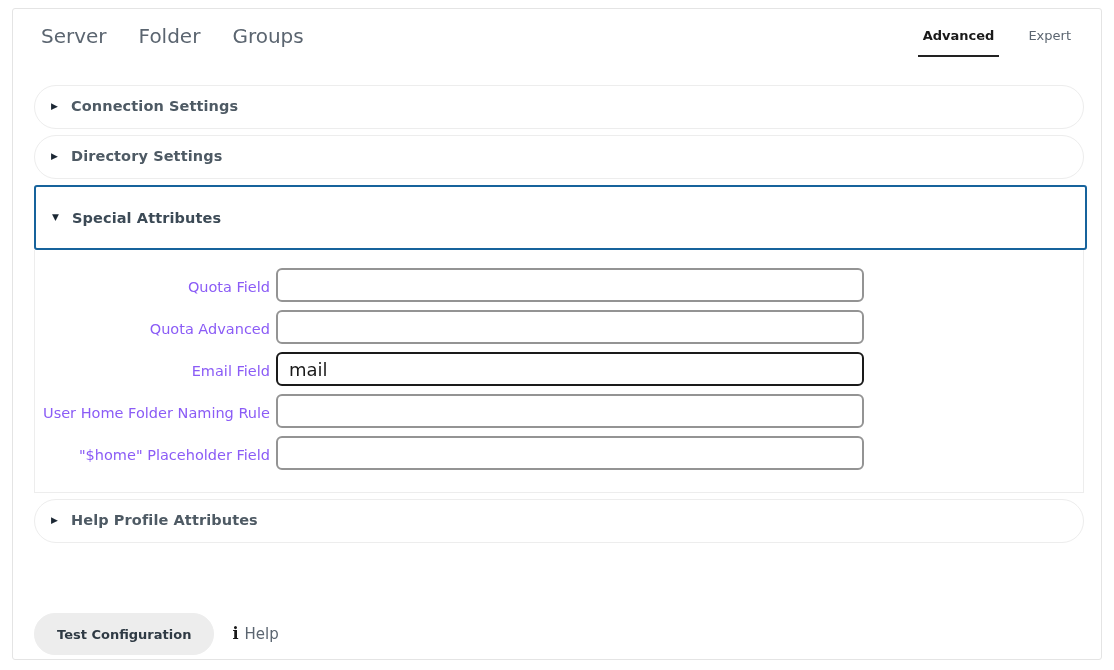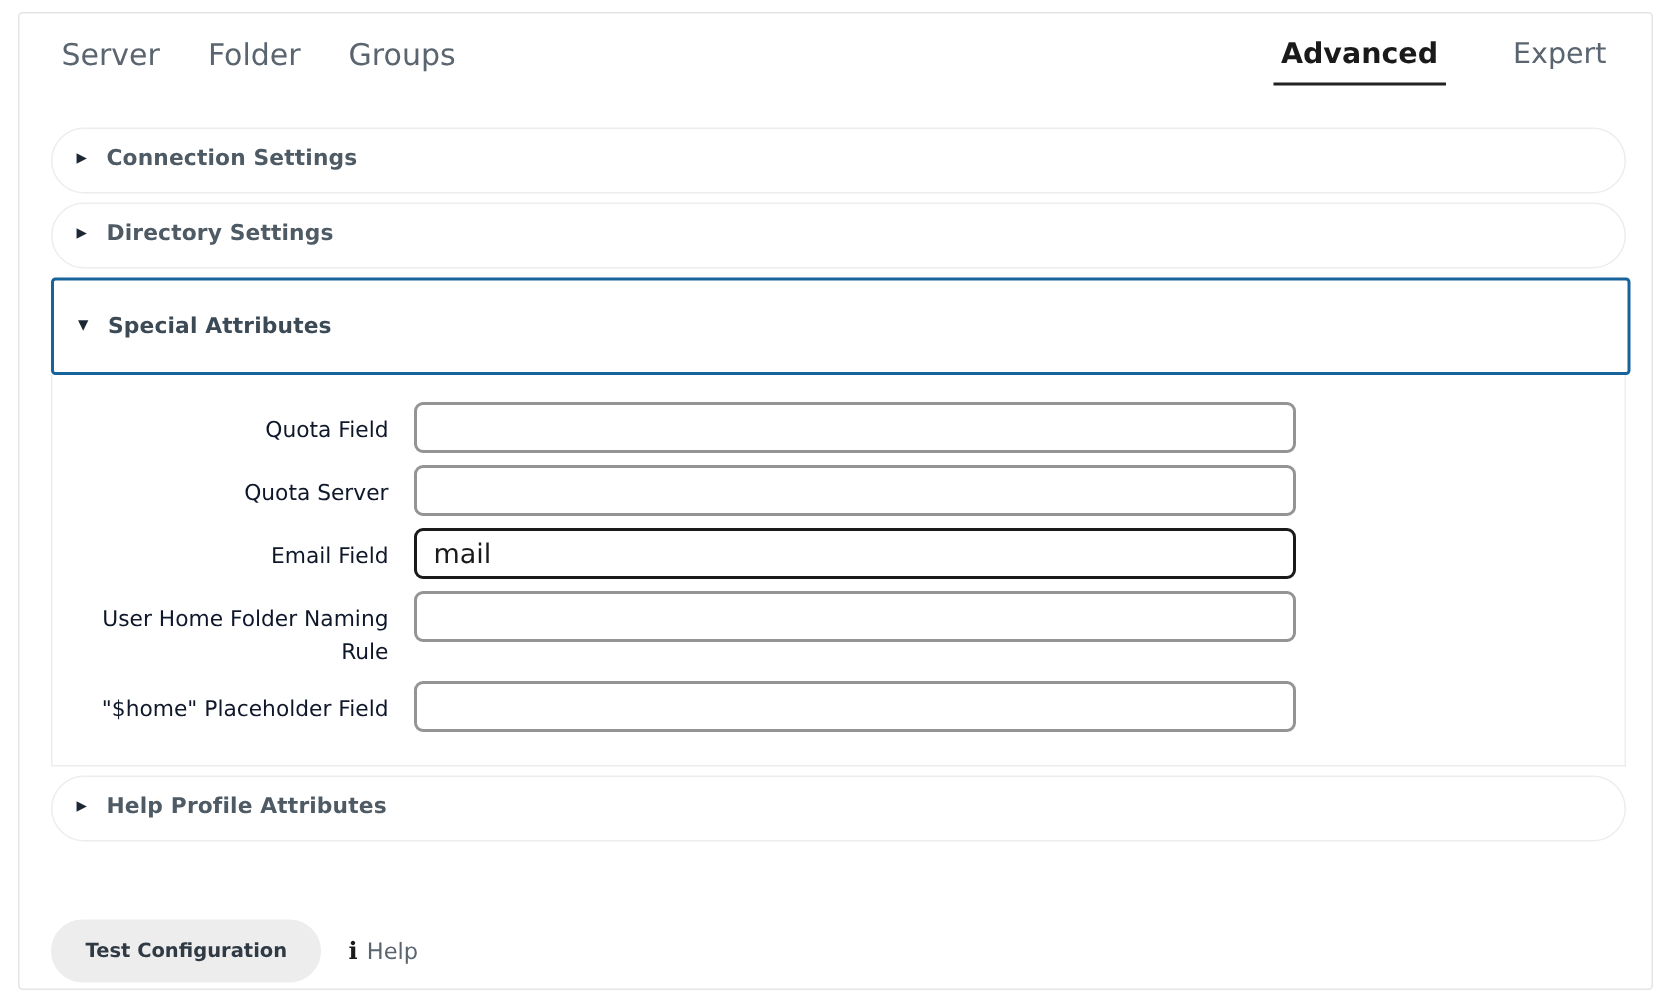--- a/index.html
+++ b/index.html
@@ -52,24 +52,24 @@
 
   .tabs-right {
     position: absolute;
     right: 22px; top: 12px;
     display: flex;
     align-items: center;
   }
   .mode-tab {
     position: relative;
     color: #5b6570;
-    font-size: 19px;
+    font-size: 13px;
     line-height: 22px;
     padding: 4px 8px 6px 8px;
-    margin-left: 34px;
+    margin-left: 18px;
     cursor: pointer;
     white-space: nowrap;
   }
   .mode-tab.active {
     color: #1a1a1a;
     font-weight: bold;
   }
   .mode-tab.active::after {
     content: "";
     position: absolute;
@@ -142,24 +142,24 @@
 
   
   .form-row {
     display: flex;
     align-items: flex-start;
     margin-bottom: 8px;
   }
   .form-label {
     width: 241px;
     text-align: right;
-    padding-right: 17px;
+    padding-right: 6px;
     padding-top: 8px;
     font-size: 14.5px;
-    color: #0f172a;
+    color: #8b5cf6;
     line-height: 22px;
   }
   .form-input {
     width: 588px;
     height: 34px;
     border: 2px solid #949494;
     border-radius: 6px;
     background: #ffffff;
     font-family: "DejaVu Sans", "Liberation Sans", sans-serif;
     font-size: 18px;
@@ -258,21 +258,21 @@
       </div>
 
       <div class="section-body">
 
         <div class="form-row">
           <div class="form-label">Quota Field</div>
           <input class="form-input" type="text" value="" style="">
         </div>
 
         <div class="form-row">
-          <div class="form-label">Quota Server</div>
+          <div class="form-label">Quota Advanced</div>
           <input class="form-input" type="text" value="" style="">
         </div>
 
         <div class="form-row">
           <div class="form-label">Email Field</div>
           <input class="form-input filled" type="text" value="mail" style="">
         </div>
 
         <div class="form-row">
           <div class="form-label">User Home Folder Naming Rule</div>

